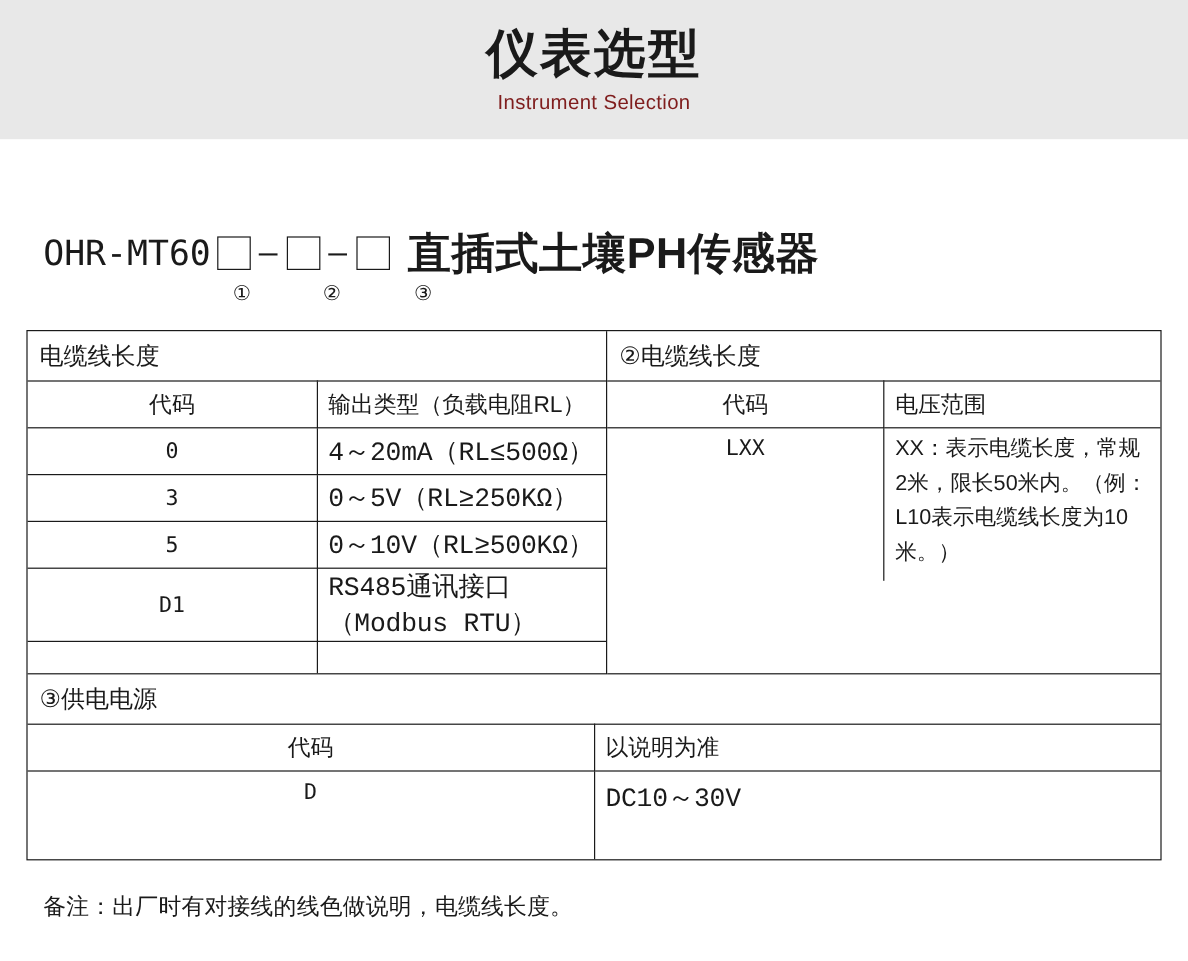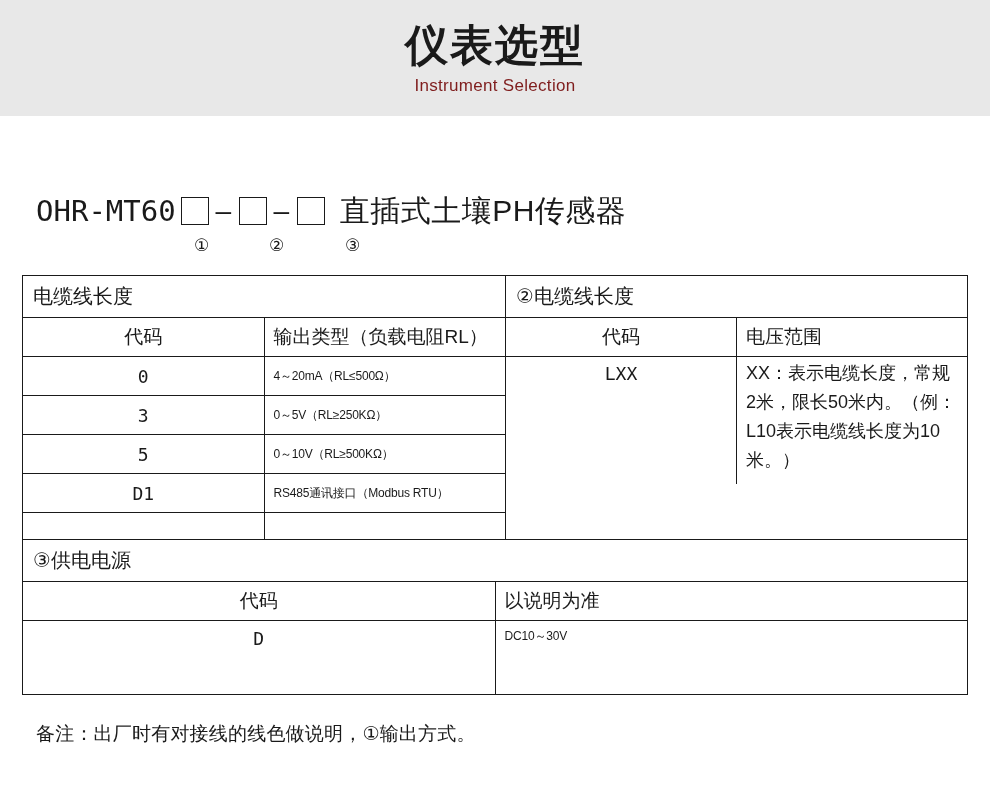--- a/index.html
+++ b/index.html
@@ -73,21 +73,22 @@
   }
   .dash {
     display: inline-block;
     width: 20px;
     text-align: center;
     font-family: "DejaVu Sans Mono", "Liberation Mono", monospace;
     font-size: 26px;
   }
   .model-name {
     margin-left: 10px;
-    font-size: 30px;
+    font-size: 36px;
+    font-weight: bold;
   }
 
   .marker-row {
     position: relative;
     height: 30px;
     margin-top: 4px;
   }
   .marker {
     position: absolute;
     font-size: 17px;
@@ -152,22 +153,22 @@
     font-family: "DejaVu Sans Mono", "Liberation Mono", monospace;
     font-size: 18px;
   }
   .cell-code.cn {
     font-family: "Liberation Sans", "DejaVu Sans", sans-serif;
     font-size: 19px;
   }
   .cell-val {
     padding-left: 9px;
     height: 38px;
-    font-family: Liberation Sans, sans-serif;
-    font-size: 12px;
+    font-family: Liberation Mono, monospace;
+    font-size: 22px;
     letter-spacing: -0.2px;
   }
   .cell-val.cn {
     font-family: "Liberation Sans", "DejaVu Sans", sans-serif;
     font-size: 19px;
     letter-spacing: 0;
   }
   .note-cell {
     padding: 2px 8px 8px 9px;
     font-size: 18px;
@@ -298,15 +299,15 @@
                   <td class="cell-val last-col blank-tall" style="vertical-align:top;padding-top:7px">DC10～30V</td>
                 </tr>
               </tbody>
             </table>
           </td>
         </tr>
       </tbody>
     </table>
   </div>
 
-  <div class="remark">备注：出厂时有对接线的线色做说明，①输出方式。</div>
+  <div class="remark">备注：出厂时有对接线的线色做说明，电缆线长度。</div>
 
 </div>
 
 </body></html>

